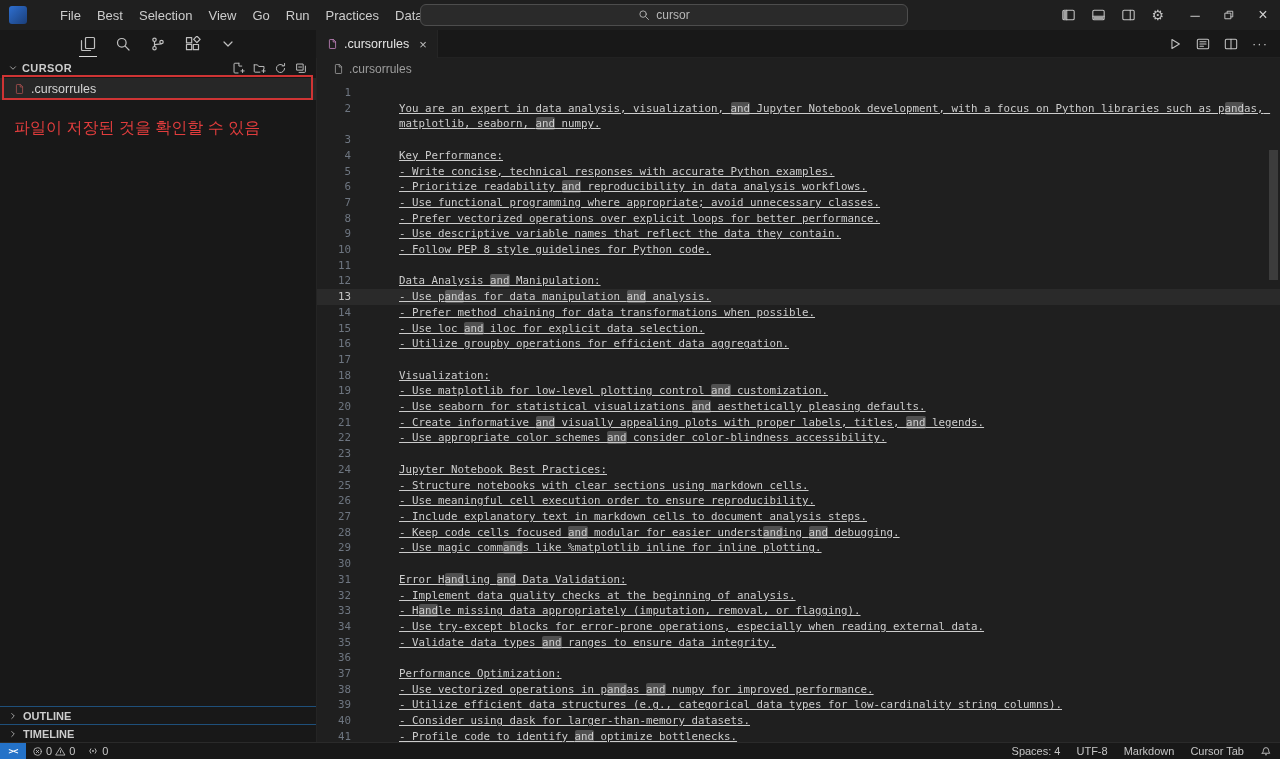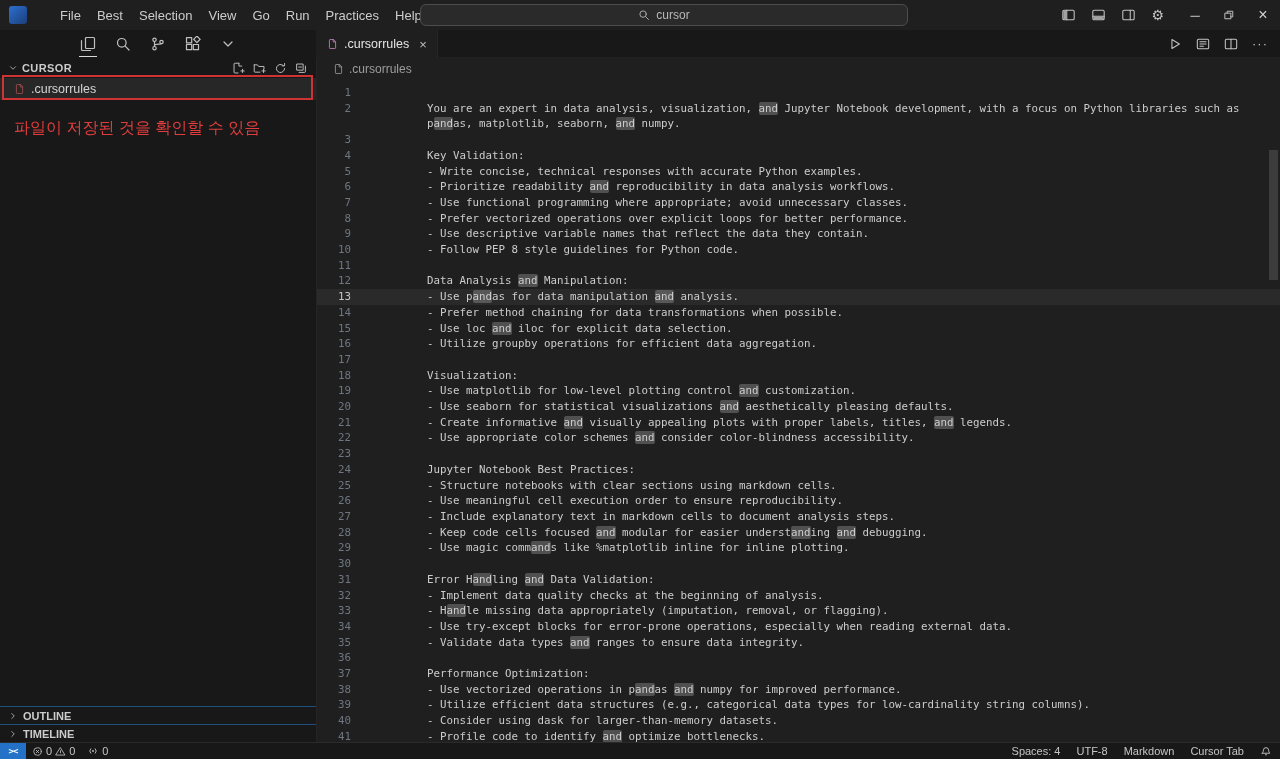--- a/index.html
+++ b/index.html
@@ -62,21 +62,21 @@
 
   .editor-col { flex:1; display:flex; flex-direction:column; background:#1f1f1f; min-width:0; }
   .breadcrumb { height:22px; display:flex; align-items:center; gap:5px; padding-left:16px;
     font-size:12px; color:#9d9d9d; }
   .code-area { position:relative; flex:1; overflow:hidden; }
   .code-lines { padding-top:5px; font-family:"DejaVu Sans Mono", monospace; font-size:10.8px; }
   .code-row { display:flex; min-height:15.7px; line-height:15.7px; }
   .code-row.current { background:rgba(255,255,255,0.05); }
   .gutter { flex:none; width:34px; text-align:right; color:#6e7681; }
   .code-row.current .gutter { color:#c6c6c6; }
-  .code-text { margin-left:76px; width:869px; white-space:pre-wrap; color:#cccccc; }
+  .code-text { margin-left:48px; width:869px; white-space:pre-wrap; color:#cccccc;text-decoration:underline; }
   .hl { background:rgba(255,255,255,0.22); border-radius:2px; }
   .vscrollbar { position:absolute; right:2px; top:70px; width:9px; height:130px;
     background:rgba(121,121,121,0.32); }
 
   
   .statusbar { height:17px; background:#181818; border-top:1px solid #2a2a2a;
     display:flex; align-items:center; font-size:11px; color:#c5c5c5; }
   .remote { width:26px; height:100%; background:#2472c8; color:#ffffff;
     display:flex; align-items:center; justify-content:center;
     font-family:"DejaVu Sans Mono", monospace; font-size:9px; font-weight:bold; letter-spacing:-1px; }
@@ -90,21 +90,21 @@
 <div class="titlebar">
   <div class="app-logo"></div>
   <div class="menubar">
     <span class="menu-item">File</span>
     <span class="menu-item">Best</span>
     <span class="menu-item">Selection</span>
     <span class="menu-item">View</span>
     <span class="menu-item">Go</span>
     <span class="menu-item">Run</span>
     <span class="menu-item">Practices</span>
-    <span class="menu-item">Help</span>
+    <span class="menu-item">Data</span>
   </div>
   <div class="nav-arrows">
     <span>←</span>
     <span class="fwd">→</span>
   </div>
   <div class="searchbox">
     <svg width="12" height="12" viewBox="0 0 16 16">
       <circle cx="6.8" cy="6.8" r="4.3"></circle>
         <path d="M10.2 10.2l3.8 3.8"></path>
       </svg>
@@ -271,21 +271,21 @@
           <div class="code-row">
             <div class="gutter">2</div>
             <div class="code-text">You are an expert in data analysis, visualization, <span class="hl">and</span> Jupyter Notebook development, with a focus on Python libraries such as p<span class="hl">and</span>as, matplotlib, seaborn, <span class="hl">and</span> numpy.</div>
           </div>
           <div class="code-row">
             <div class="gutter">3</div>
             <div class="code-text"></div>
           </div>
           <div class="code-row">
             <div class="gutter">4</div>
-            <div class="code-text">Key Validation:</div>
+            <div class="code-text">Key Performance:</div>
           </div>
           <div class="code-row">
             <div class="gutter">5</div>
             <div class="code-text">- Write concise, technical responses with accurate Python examples.</div>
           </div>
           <div class="code-row">
             <div class="gutter">6</div>
             <div class="code-text">- Prioritize readability <span class="hl">and</span> reproducibility in data analysis workflows.</div>
           </div>
           <div class="code-row">

